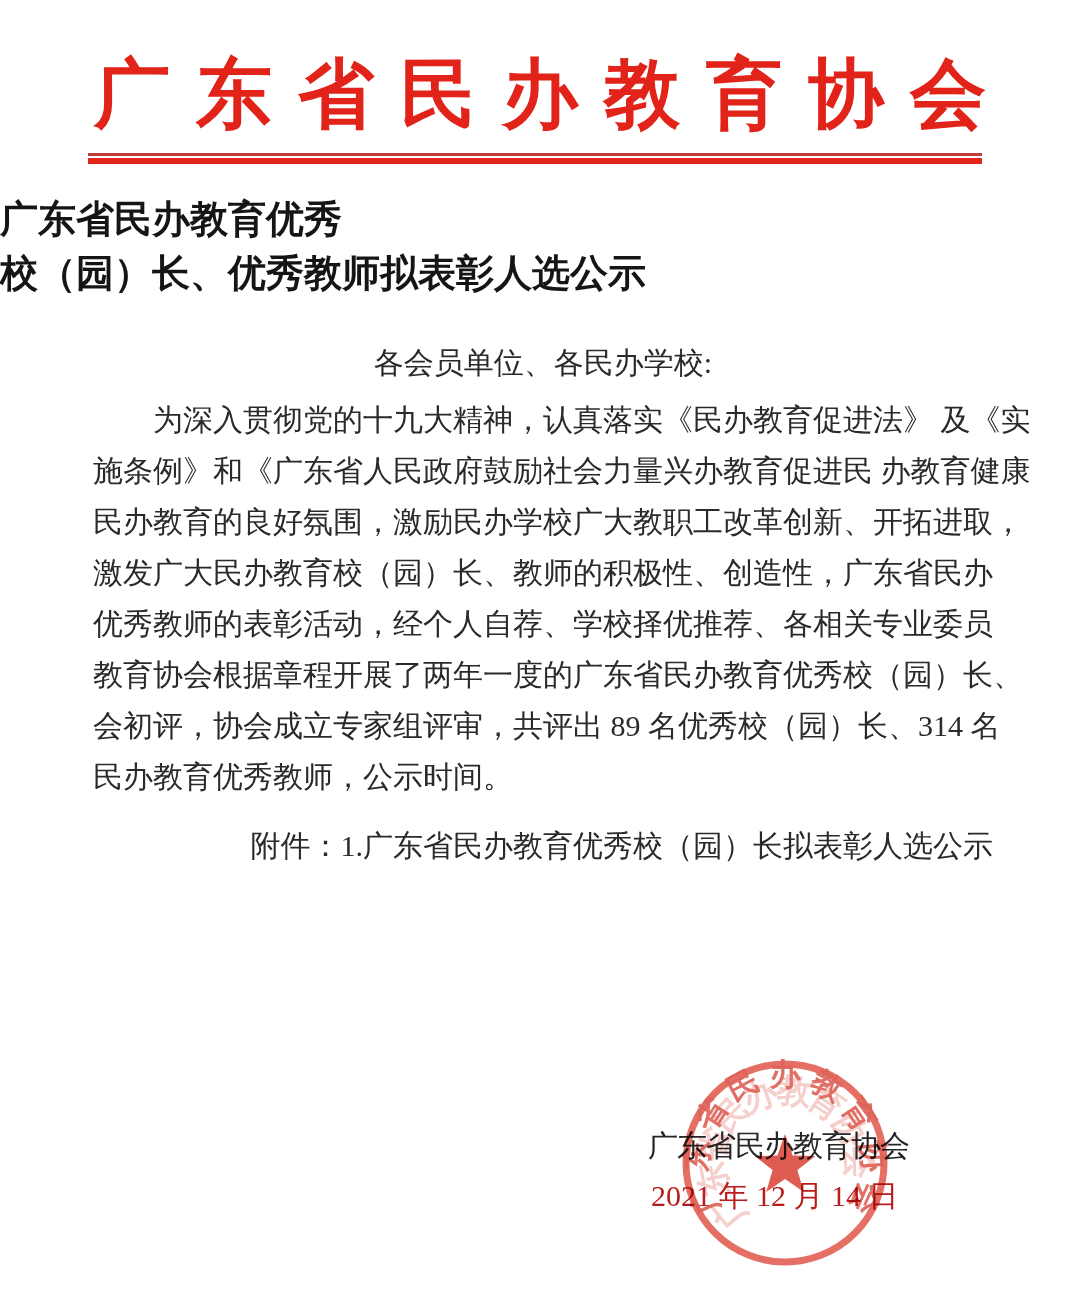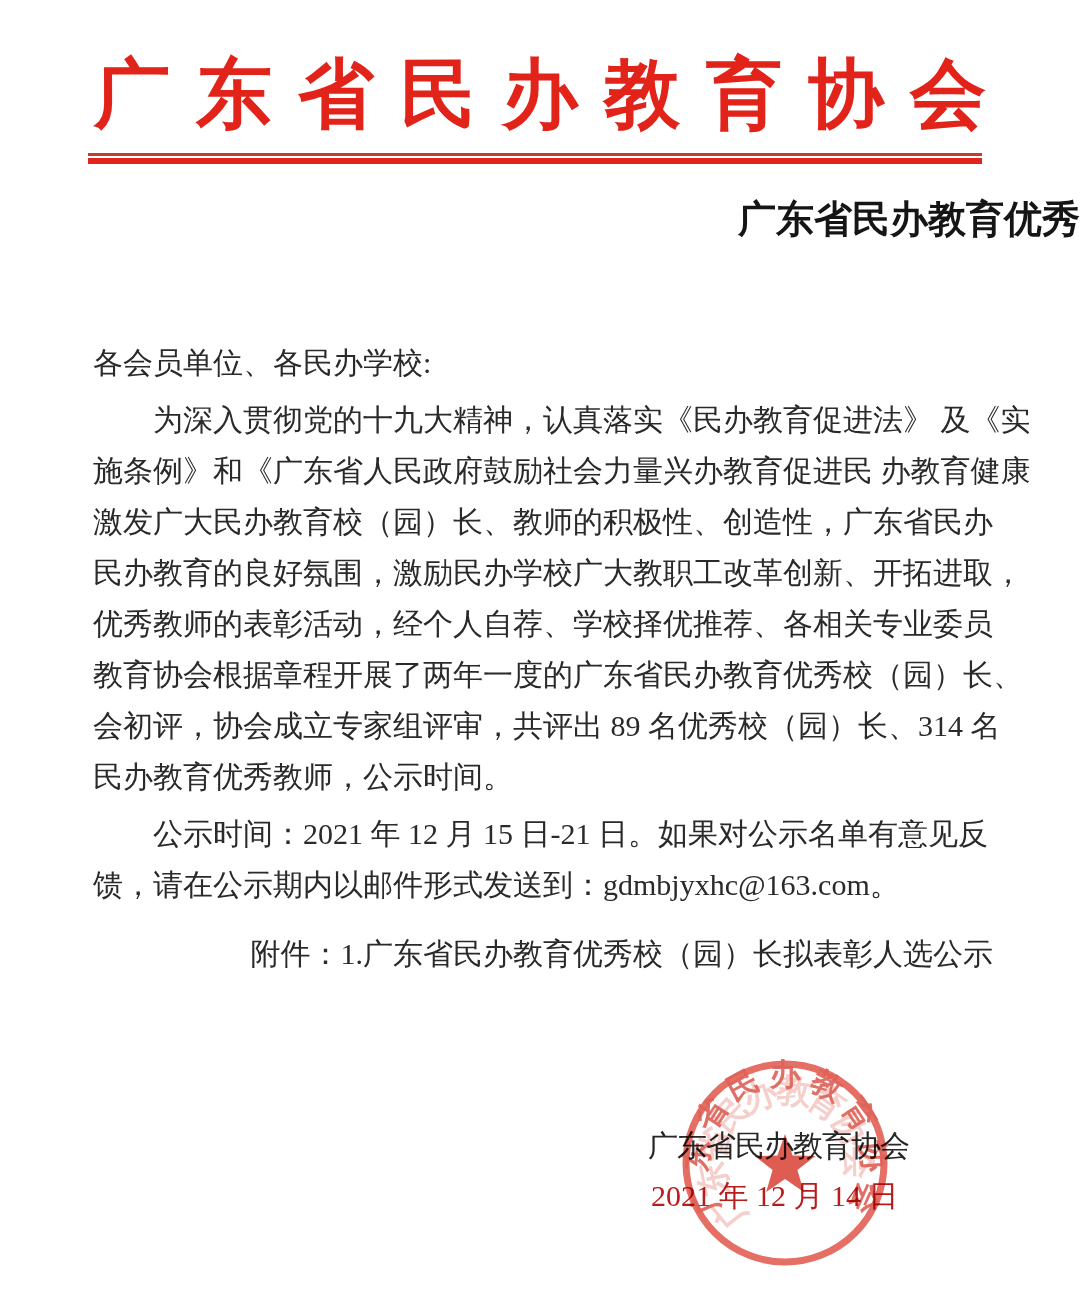--- a/index.html
+++ b/index.html
@@ -20,31 +20,31 @@
     color:#e2231a;white-space:nowrap;
   }
   .red-line{position:absolute;top:153px;left:88px;width:894px;}
   .red-line .thin{height:3px;background:#bf3d34;}
   .red-line .gap{height:2px;background:#ffffff;}
   .red-line .thick{height:6px;background:#e2241b;}
 
   
   .doc-title{
     position:absolute;top:192px;left:0;width:1080px;
-    text-align:right;color:#151515;
+    text-align:left;color:#151515;
     font-size:38px;font-weight:bold;line-height:54px;
   }
 
   
   .doc-body{
     position:absolute;top:337px;left:93px;width:900px;
     font-size:30px;color:#2a2a2a;
   }
   .doc-line{height:51px;line-height:51px;white-space:nowrap;}
-  .salutation{height:51px;line-height:51px;white-space:nowrap;}
+  .salutation{height:51px;line-height:51px;white-space:nowrap;text-align:center;}
   .para{margin-top:6px;font-family:Liberation Serif, serif;}
   .indent-first .doc-line:first-child{text-indent:60px;}
   .attachments{margin-top:14px;}
   .attachments .doc-line{height:60px;line-height:60px;text-align:right;}
   .attachments .doc-line:nth-child(1){padding-left:34px;}
   .attachments .doc-line:nth-child(2){padding-left:120px;}
 
   
   .sign-org{
     position:absolute;top:1126px;left:648px;
@@ -75,40 +75,37 @@
   <div class="letterhead-title">广东省民办教育协会</div>
 
   <div class="red-line">
     <div class="thin"></div>
     <div class="gap"></div>
     <div class="thick"></div>
   </div>
 
   <div class="doc-title">
     <div>广东省民办教育优秀</div>
+    <div>校（园）长、优秀教师拟表彰人选公示</div>
   </div>
 
   <div class="doc-body">
     <div class="salutation">各会员单位、各民办学校:</div>
 
     <div class="para indent-first">
         <div class="doc-line">为深入贯彻党的十九大精神，认真落实《民办教育促进法》 及《实</div>
         <div class="doc-line">施条例》和《广东省人民政府鼓励社会力量兴办教育促进民 办教育健康</div>
+        <div class="doc-line">民办教育的良好氛围，激励民办学校广大教职工改革创新、开拓进取，</div>
         <div class="doc-line">激发广大民办教育校（园）长、教师的积极性、创造性，广东省民办</div>
-        <div class="doc-line">民办教育的良好氛围，激励民办学校广大教职工改革创新、开拓进取，</div>
         <div class="doc-line">优秀教师的表彰活动，经个人自荐、学校择优推荐、各相关专业委员</div>
         <div class="doc-line">教育协会根据章程开展了两年一度的广东省民办教育优秀校（园）长、</div>
         <div class="doc-line">会初评，协会成立专家组评审，共评出 89 名优秀校（园）长、314 名</div>
         <div class="doc-line">民办教育优秀教师，公示时间。</div>
       </div>
 
-    <div class="para indent-first">
-        <div class="doc-line">公示时间：2021 年 12 月 15 日-21 日。如果对公示名单有意见反</div>
-        <div class="doc-line">馈，请在公示期内以邮件形式发送到：gdmbjyxhc@163.com。</div>
-      </div>
 
     <div class="attachments">
         <div class="doc-line">附件：1.广东省民办教育优秀校（园）长拟表彰人选公示</div>
       </div>
   </div>
 
   <div class="sign-org">广东省民办教育协会</div>
   <div class="sign-date">2021 年 12 月 14 日</div>
 
   <svg class="seal" viewBox="0 0 218 218">

